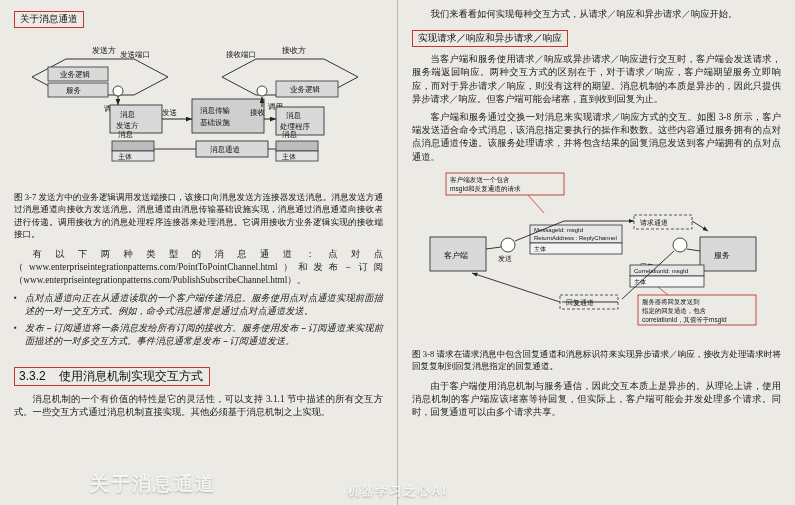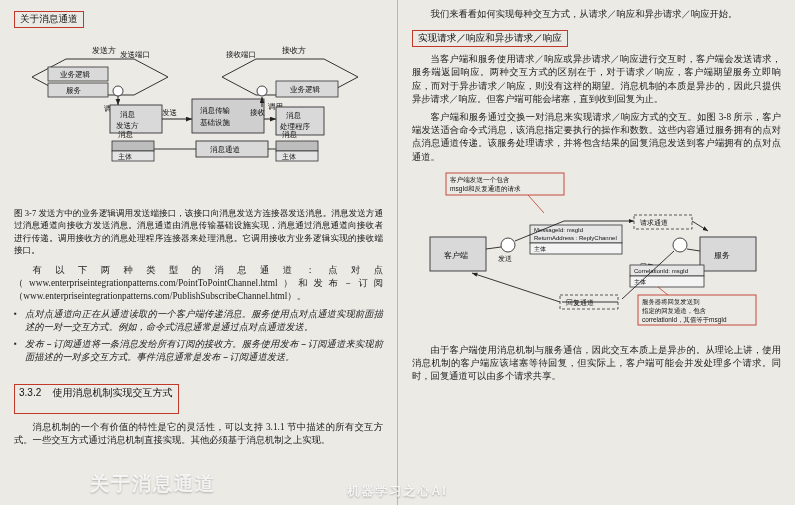--- a/index.html
+++ b/index.html
@@ -51,30 +51,30 @@
     font-size: 9.6px;
     padding: 1px 5px 2px 5px;
     margin: 0 0 6px 0;
     font-family: "Liberation Sans", sans-serif;
     line-height: 12px;
   }
   .redbox-section {
     display: inline-block;
     border: 1.2px solid #c0392b;
     color: #111;
-    font-size: 10px;
-    padding: 2px 6px 14px 4px;
+    font-size: 12px;
+    padding: 2px 6px 3px 4px;
     font-family: "Liberation Sans", sans-serif;
     line-height: 12px;
   }
   .fig-caption {
     font-size: 8.6px;
     line-height: 12.4px;
     text-align: justify;
-    margin: 20px 0 7px 0;
+    margin: 4px 0 7px 0;
     text-indent: 0;
     color: #151515;
   }
   .bullets {
     margin: 0 0 18px 0;
     padding: 0;
     list-style: none;
     font-style: italic;
   }
   .bullets li {
@@ -281,19 +281,20 @@
         <line x1="148" y1="133" x2="60" y2="104" stroke="#222" stroke-width="0.9" marker-end="url(#arr2)"></line>
 
         <rect x="226" y="126" width="118" height="30" fill="none" stroke="#c0392b" stroke-width="0.9"></rect>
         <text x="230" y="135" font-size="6.4" font-family="Liberation Sans, sans-serif" fill="#111">服务器将回复发送到</text>
         <text x="230" y="144" font-size="6.4" font-family="Liberation Sans, sans-serif" fill="#111">指定的回复通道，包含</text>
         <text x="230" y="153" font-size="6.4" font-family="Liberation Sans, sans-serif" fill="#111">correlationId，其值等于msgId</text>
         <line x1="256" y1="126" x2="246" y2="118" stroke="#c0392b" stroke-width="0.8"></line>
       </svg>
     </div>
 
+    <p class="fig-caption">图 3-8  请求在请求消息中包含回复通道和消息标识符来实现异步请求／响应，接收方处理请求时将回复复制到回复消息指定的回复通道。</p>
 
     <p>由于客户端使用消息机制与服务通信，因此交互本质上是异步的。从理论上讲，使用消息机制的客户端应该堵塞等待回复，但实际上，客户端可能会并发处理多个请求。同时，回复通道可以由多个请求共享。</p>
 
   </div>
 
   <div class="watermark">机器学习之心AI</div>
 </div>
 
 </body></html>

